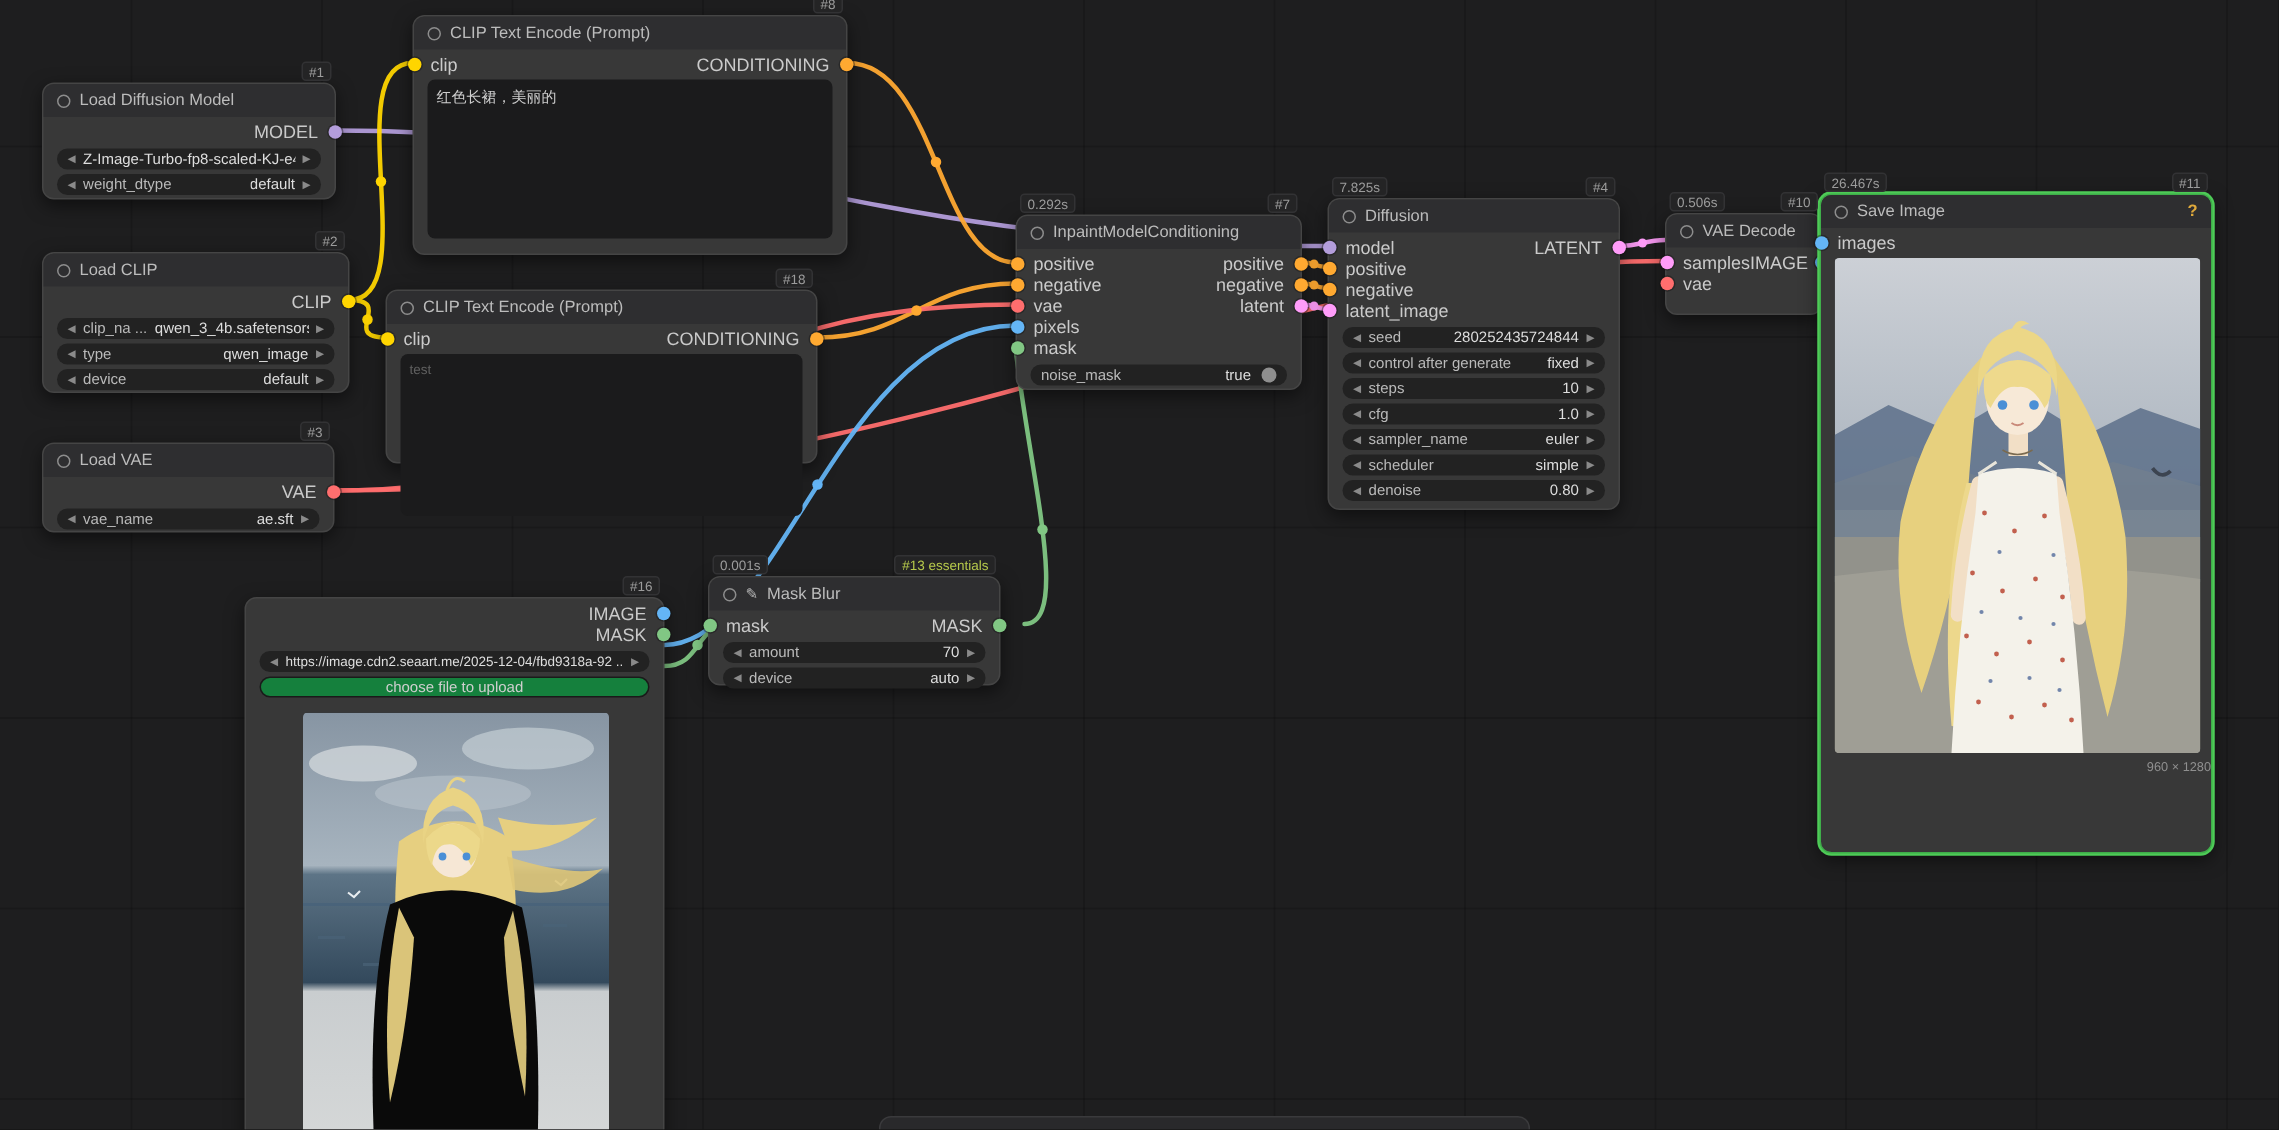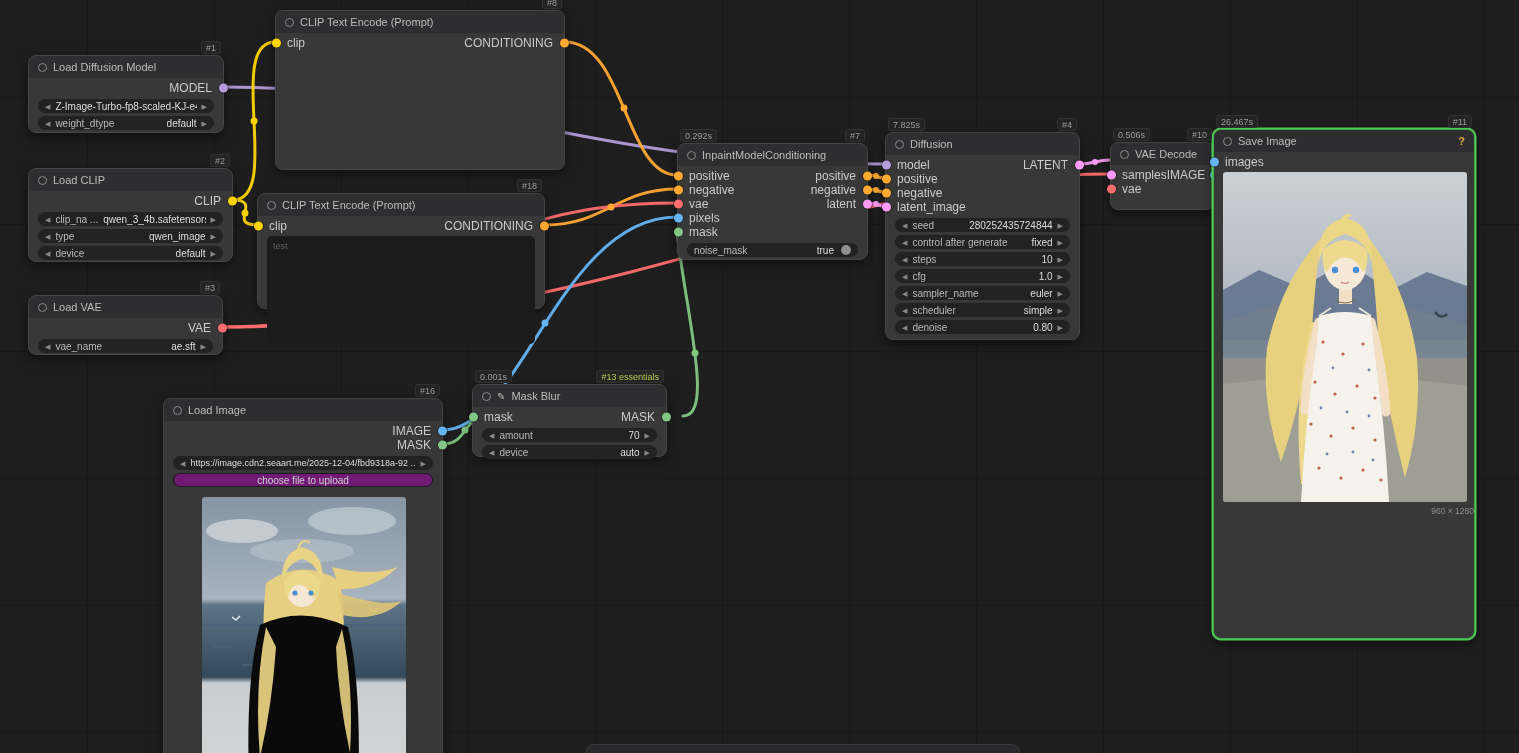--- a/index.html
+++ b/index.html
@@ -36,21 +36,21 @@
 .c-model{background:#b39ddb}.c-clip{background:#ffd500}.c-vae{background:#ff6e6e}
 .c-cond{background:#ffa931}.c-latent{background:#ff9cf9}.c-image{background:#64b5f6}.c-mask{background:#81c784}
 .widgets{padding:1px 9px 4px}
 .w{height:14px;margin:3px 0;background:#222;border-radius:7px;display:flex;align-items:center;
   padding:0 7px;font-size:10px;gap:5px;overflow:hidden}
 .w .lab{color:#bababa;white-space:nowrap}
 .w .val{margin-left:auto;color:#dedede;white-space:nowrap;overflow:hidden}
 .w.valonly .val{margin-left:0}
 .w.valonly .arr.r{margin-left:auto}
 .w.small{font-size:9px}
-.w.btn{justify-content:center;background:#701a75;border:1px solid #1a1a1a;color:#cfcfcf}
+.w.btn{justify-content:center;background:#15803d;border:1px solid #1a1a1a;color:#cfcfcf}
 .arr{color:#8a8a8a;font-size:7px;flex:none;line-height:1}
 .arr.l::before{content:"◀"}
 .arr.r::before{content:"▶"}
 .tog{width:10px;height:10px;border-radius:50%;background:#8f8f8f;flex:none;margin-left:2px}
 .ta{margin:3px 9px;background:#1b1b1c;border-radius:5px;padding:5px 6px;font-size:10px;color:#cdcdcd;overflow:hidden}
 .ta.faint{color:#606060;font-size:9px}
 .imgbox{margin:3px 9px 2px;border-radius:3px;overflow:hidden;background:#202020}
 .imgbox svg{display:block}
 .cap{text-align:right;font-size:8.5px;color:#8f8f8f;padding-top:2px}
 #bottom-toolbar{position:absolute;left:586px;top:744px;width:434px;height:20px;background:#29292b;
@@ -183,20 +183,21 @@
       <span>CLIP Text Encode (Prompt)</span>
     </div>
     <div class="slots">
       <div class="srow">
         <span class="dot in c-clip"></span>
         <span>clip</span>
         <span>CONDITIONING</span>
         <span class="dot out c-cond"></span>
       </div>
     </div>
+    <div class="ta" style="height:106px">红色长裙，美丽的</div>
   </div>
 
   <div class="node" style="left:257px;top:193px;width:288px;height:116px">
     <span class="badge id">#18</span>
     <div class="nh">
       <span class="cdot"></span>
       <span>CLIP Text Encode (Prompt)</span>
     </div>
     <div class="slots">
       <div class="srow">
@@ -342,24 +343,20 @@
       </div>
       <div class="srow">
         <span class="dot in c-vae"></span>
         <span>vae</span>
       </div>
     </div>
   </div>
 
   <div class="node" style="left:163px;top:398px;width:280px;height:396px">
     <span class="badge id">#16</span>
-    <div class="nh">
-      <span class="cdot"></span>
-      <span>Load Image</span>
-    </div>
     <div class="slots">
       <div class="srow r-only">
         <span>IMAGE</span>
         <span class="dot out c-image"></span>
       </div>
       <div class="srow r-only">
         <span>MASK</span>
         <span class="dot out c-mask"></span>
       </div>
     </div>
@@ -433,21 +430,21 @@
       </div>
       <div class="w">
         <span class="arr l"></span>
         <span class="lab">device</span>
         <span class="val">auto</span>
         <span class="arr r"></span>
       </div>
     </div>
   </div>
 
-  <div class="node selected" style="left:1213px;top:129px;width:262px;height:510px">
+  <div class="node selected" style="left:1213px;top:129px;width:262px;height:440px">
     <span class="badge time">26.467s</span>
     <span class="badge id">#11</span>
     <div class="nh">
       <span class="cdot"></span>
       <span>Save Image</span>
       <span class="help">?</span>
     </div>
     <div class="slots">
       <div class="srow">
         <span class="dot in c-image"></span>

